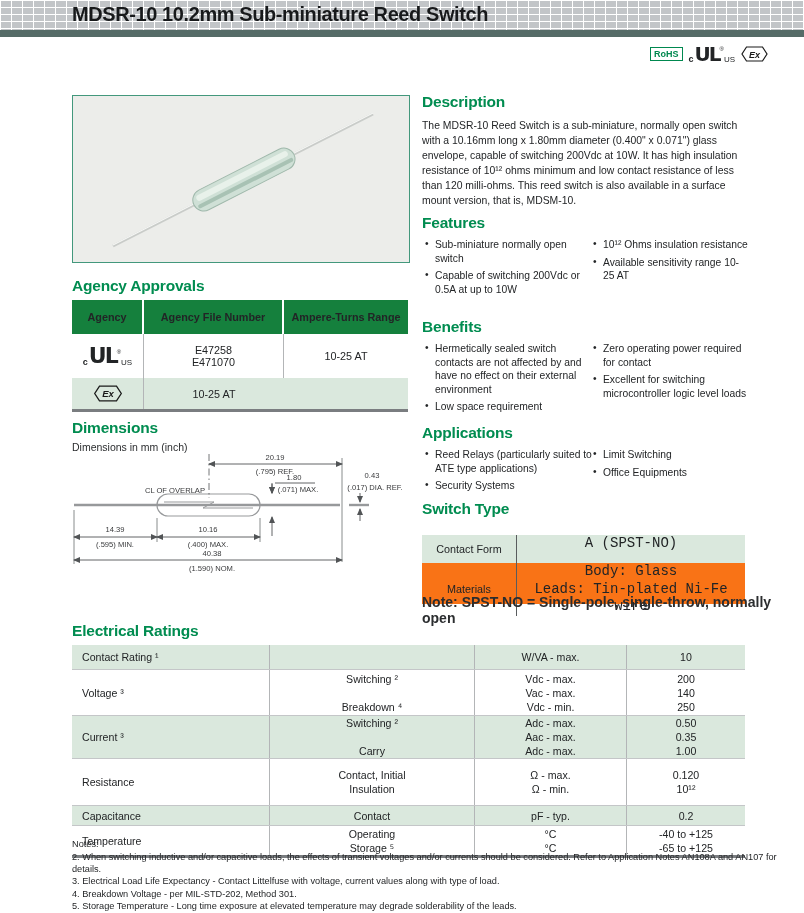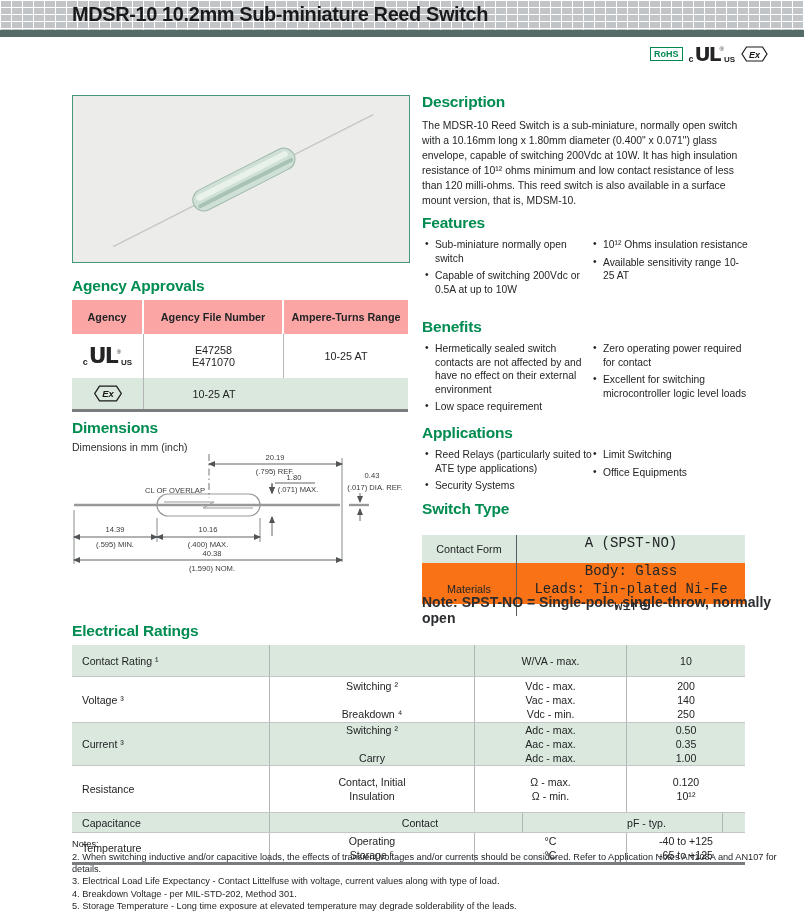--- a/index.html
+++ b/index.html
@@ -21,42 +21,42 @@
     color:#17191b; letter-spacing:-0.4px; transform:scaleX(.95); transform-origin:left top; white-space:nowrap;
   }
 
   
   .badges{ position:absolute; left:650px; top:42px; width:120px; height:24px; display:flex; align-items:center; gap:6px; }
   .rohs-badge{ border:1.2px solid #00884f; color:#00884f; font-size:9px; font-weight:bold; padding:1px 3px; background:#fff; }
   .ul-logo{ display:flex; align-items:flex-end; line-height:1; }
   .ul-c{ font-size:9px; font-weight:bold; margin-right:1px; }
   .ul-mark{ font-size:20px; font-weight:bold; letter-spacing:-2px; font-family:"DejaVu Sans",sans-serif; }
   .ul-reg{ font-size:6px; vertical-align:top; position:relative; top:-12px; }
-  .ul-us{ font-size:8px; font-weight:bold; }
+  .ul-us{ font-size:8px; font-weight:normal; }
   .ex-badge svg{ display:block; }
 
   
   .sec-h{ position:absolute; color:#008c50; font-weight:bold; font-size:15.5px; letter-spacing:-0.2px; }
   .sub-h{ position:absolute; font-size:10.5px; color:#2b2d2f; }
 
   
   .photo{ position:absolute; left:72px; top:95px; width:338px; height:168px;
           background:#ecedea; border:1.5px solid #43987c; }
 
   
   ul.blist{ list-style:none; position:absolute; }
   ul.blist li{ position:relative; padding-left:11px; margin-bottom:4px; font-size:10.3px; line-height:1.32; color:#232527; }
   ul.blist li::before{ content:"\2022"; position:absolute; left:1px; top:-1px; }
 
   .body-text{ position:absolute; font-size:10.4px; line-height:1.45; color:#232527; }
 
   
   .ag-table{ position:absolute; left:72px; top:300px; width:336px; border-bottom:3px solid #7a7d80; }
   .ag-head{ display:grid; grid-template-columns:72px 140px 124px; }
-  .ag-head > div{ background:#fca5a5; height:34px; display:flex; align-items:center; justify-content:center;
+  .ag-head > div{ background:#15803d; height:34px; display:flex; align-items:center; justify-content:center;
                   font-size:10.8px; font-weight:bold; border-right:2px solid #ffffff; }
   .ag-head > div:last-child{ border-right:none; }
   .ag-row{ display:grid; grid-template-columns:72px 140px 124px; }
   .ag-row > div{ display:flex; flex-direction:column; align-items:center; justify-content:center;
                  font-size:10.8px; border-right:1px solid #b3b5b7; text-align:center; }
   .ag-row > div:last-child{ border-right:none; }
   .ag-row.white{ background:#ffffff; height:44px; }
   .ag-row.green{ background:#dae8dd; height:31px; }
   .ag-ul .ul-mark{ font-size:22px; }
 
@@ -263,21 +263,21 @@
     <text x="136" y="97" text-anchor="middle">(.400) MAX.</text>
 
     <line class="dl" x1="2" y1="110" x2="270" y2="110" marker-start="url(#arS)" marker-end="url(#arE)"></line>
     <text x="140" y="106" text-anchor="middle">40.38</text>
     <text x="140" y="121" text-anchor="middle">(1.590) NOM.</text>
   </svg>
 
   <div class="sec-h" style="left:72px; top:622px;">Electrical Ratings</div>
   <div class="et-table">
 
-    <div class="et-row green" style="height:31px;">
+    <div class="et-row green" style="height:24px;">
       <div class="et-param">Contact Rating ¹</div>
       <div class="et-cell">
           <div></div>
         </div>
       <div class="et-cell">
           <div>W/VA - max.</div>
         </div>
       <div class="et-cell last">
           <div>10</div>
         </div>
@@ -330,21 +330,21 @@
       <div class="et-cell">
         <div>Ω - max.</div>
         <div>Ω - min.</div>
       </div>
       <div class="et-cell last">
         <div>0.120</div>
         <div>10¹²</div>
       </div>
     </div>
 
-    <div class="et-row green" style="height:20px;gap:48px;">
+    <div class="et-row green" style="height:20px;">
       <div class="et-param">Capacitance</div>
       <div class="et-cell">
           <div>Contact</div>
         </div>
       <div class="et-cell">
           <div>pF - typ.</div>
         </div>
       <div class="et-cell last">
           <div>0.2</div>
         </div>

